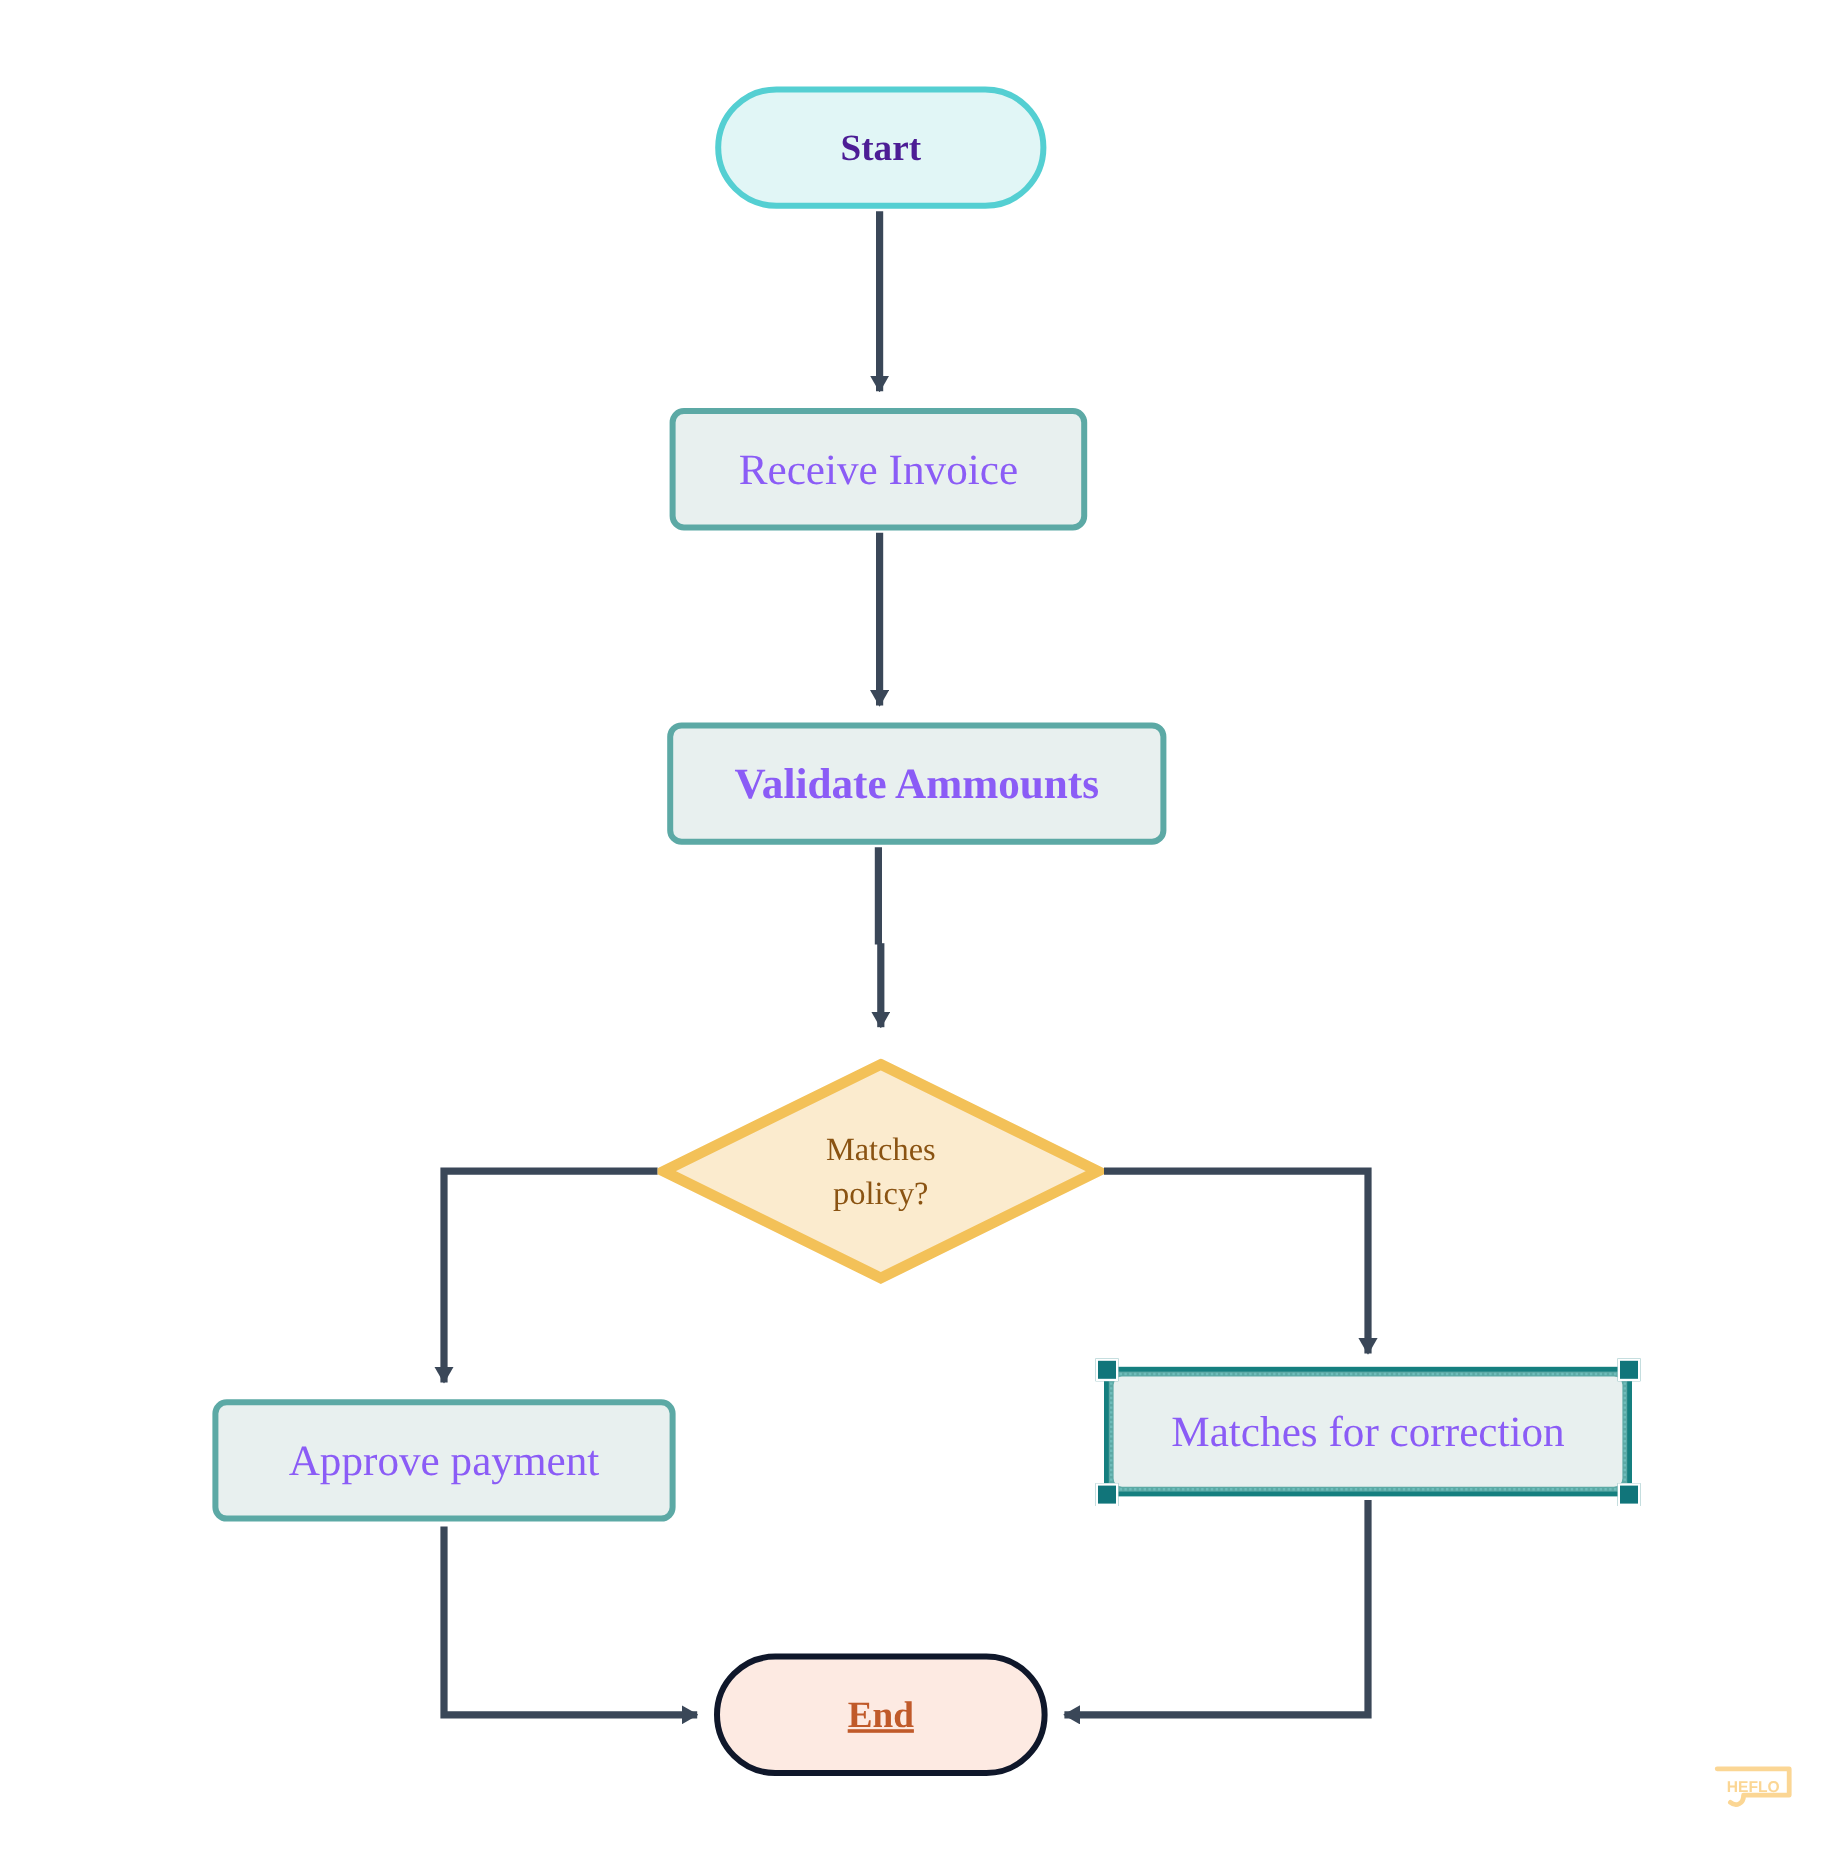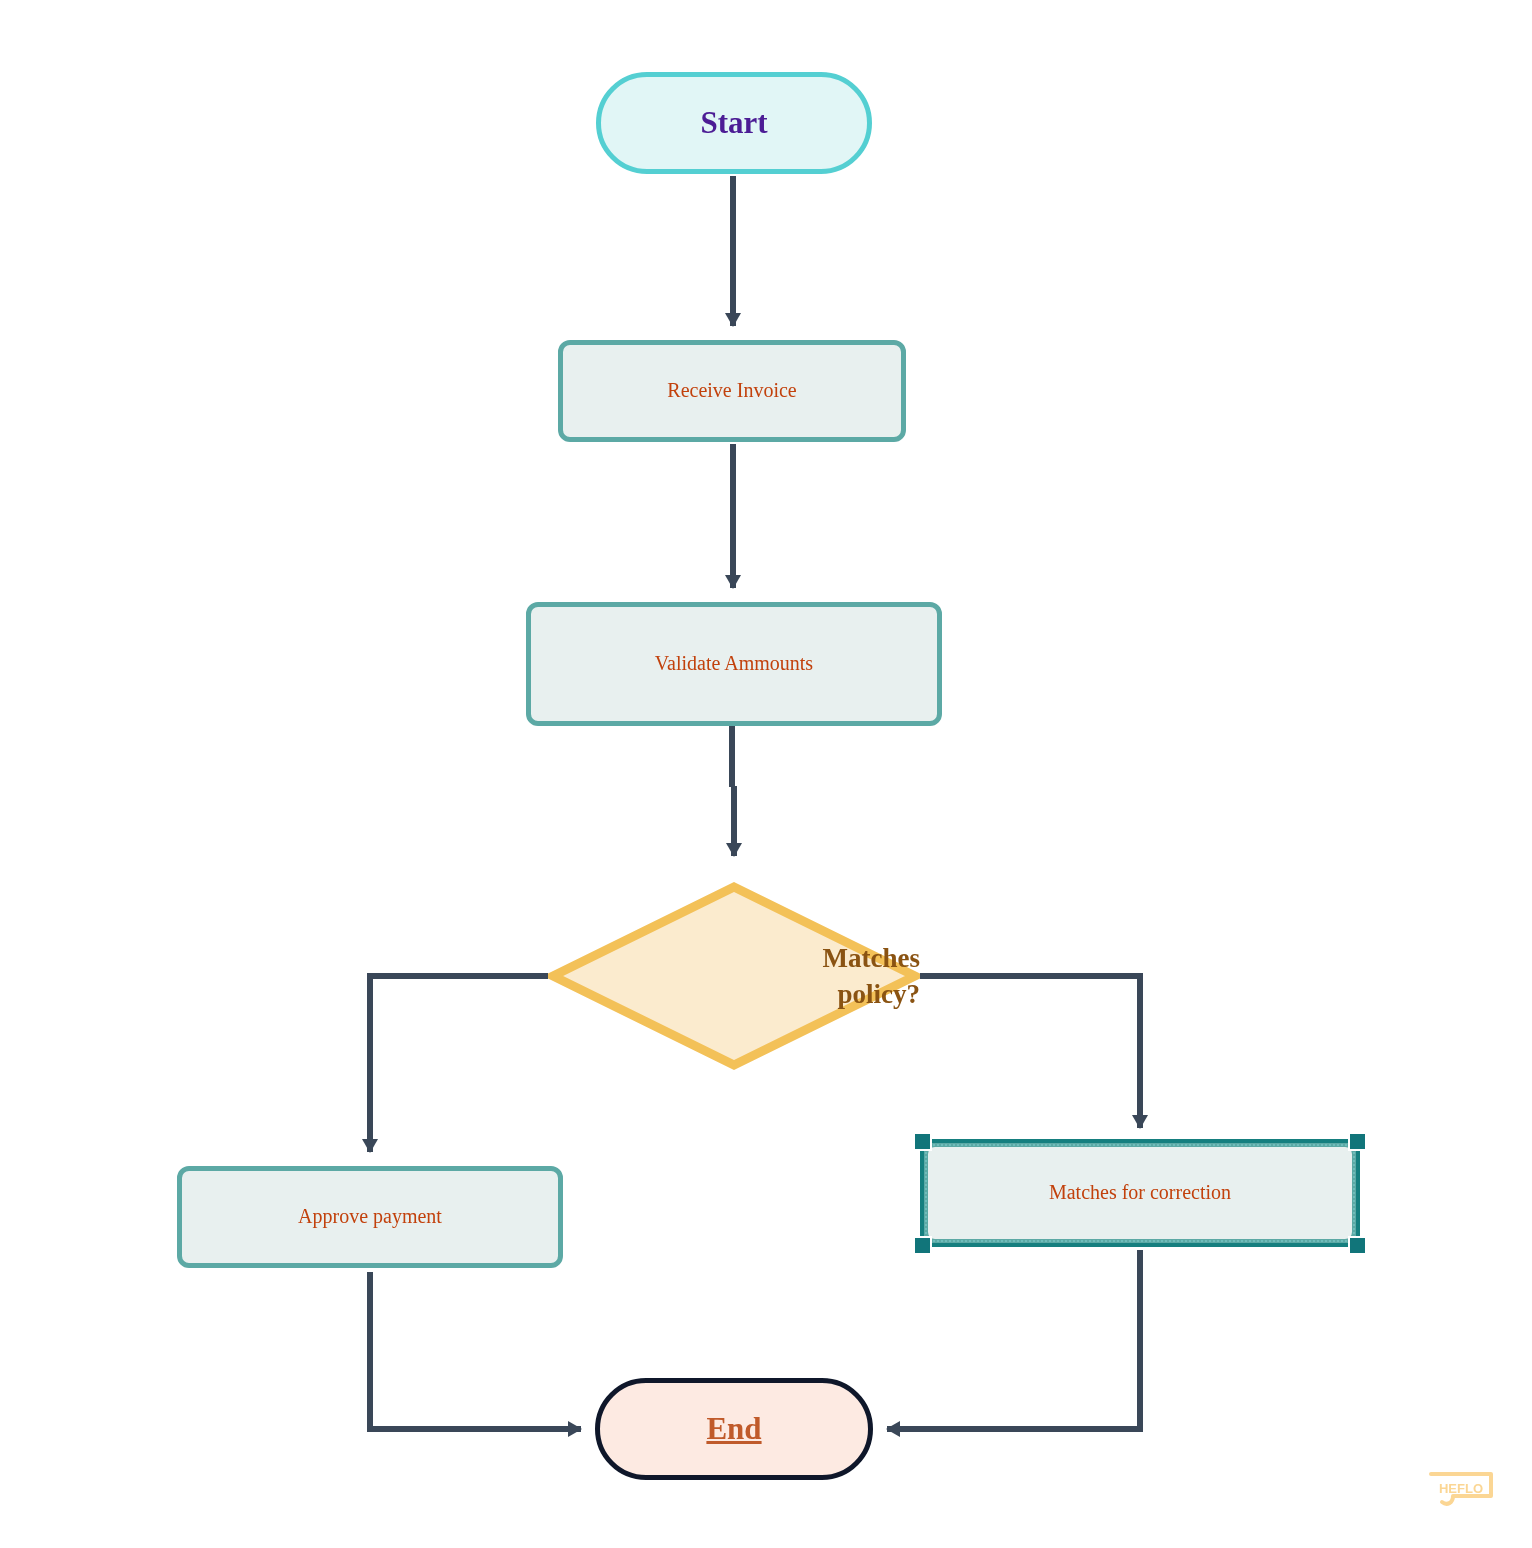--- a/index.html
+++ b/index.html
@@ -70,48 +70,48 @@
     font-size: 31px;
     font-weight: bold;
     text-decoration: underline;
   }
 
   
   .task {
     border: 5px solid #5CA9A5;
     border-radius: 12px;
     background: #E8F0EF;
-    color: #c2410c;
-    font-size: 20px;
+    color: #8b5cf6;
+    font-size: 36px;
     font-weight: normal;
   }
   .n-receive  { left: 558px;  top: 340px;  width: 348px; height: 102px; }
-  .n-validate { left: 526px;  top: 602px;  width: 416px; height: 124px; }
+  .n-validate { left: 556px;  top: 602px;  width: 416px; height: 102px; font-weight: bold; }
   .n-approve  { left: 177px;  top: 1166px; width: 386px; height: 102px; align-items: center; }
   .n-return   { left: 923px;  top: 1142px; width: 434px; height: 102px; }
 
   
   .n-decision {
     left: 548px; top: 882px;
     width: 372px; height: 188px;
     z-index: 2;
   }
   .n-decision .diamond-svg {
     position: absolute;
     left: 0; top: 0;
     width: 372px; height: 188px;
   }
   .n-decision .diamond-text {
     position: relative;
     z-index: 2;
     color: #8A5312;
     font-size: 27px;
-    font-weight: bold;
+    font-weight: normal;
     line-height: 1.35;
-    text-align: right;
+    text-align: center;
     width: 100%;
   }
 
   
   .sel-frame {
     position: absolute;
     left: 920px; top: 1139px;
     width: 440px; height: 108px;
     box-sizing: border-box;
     border: 4px solid #157F7F;

